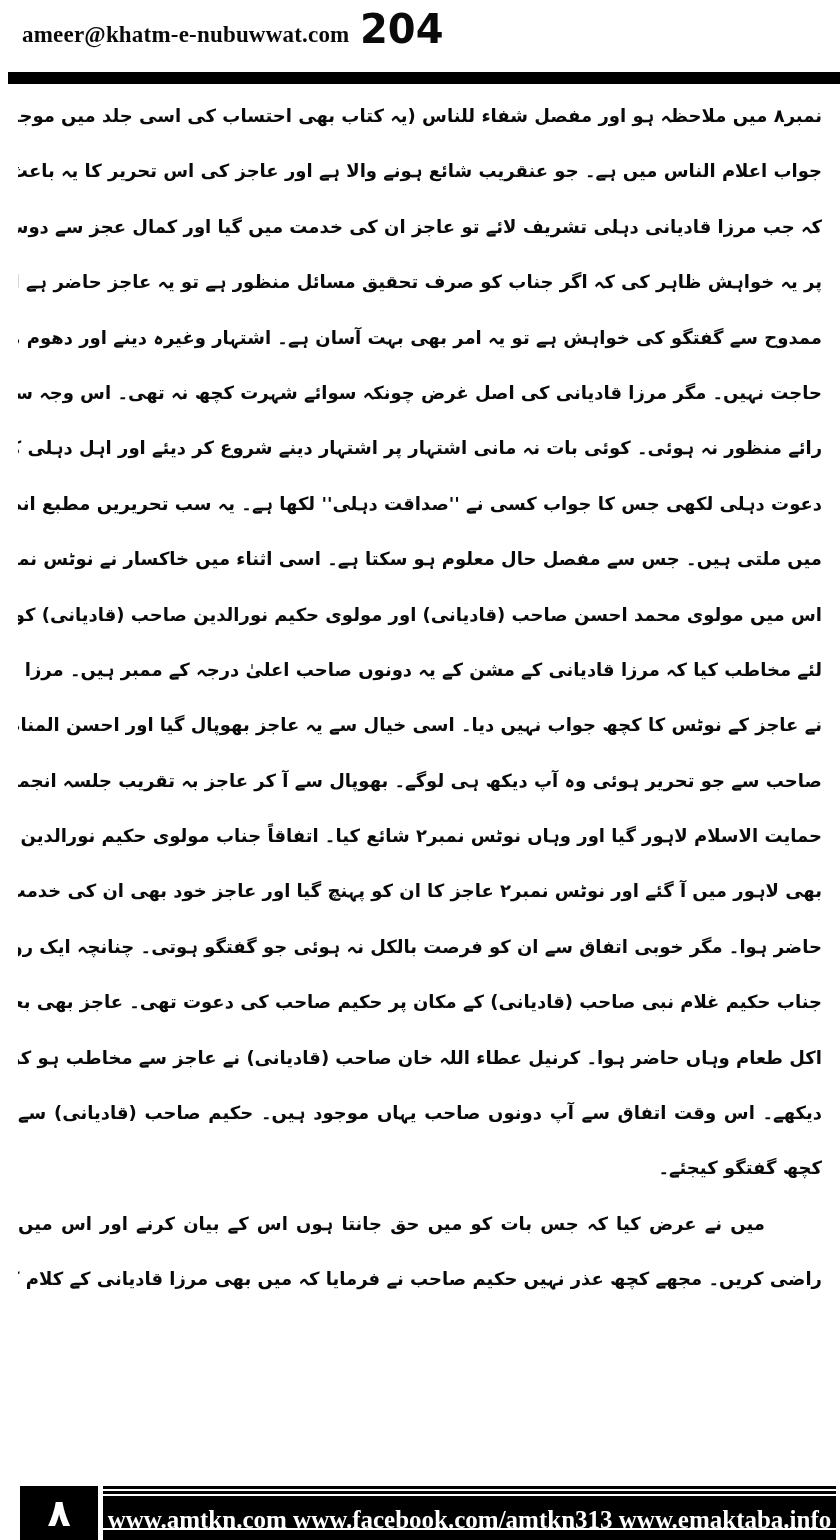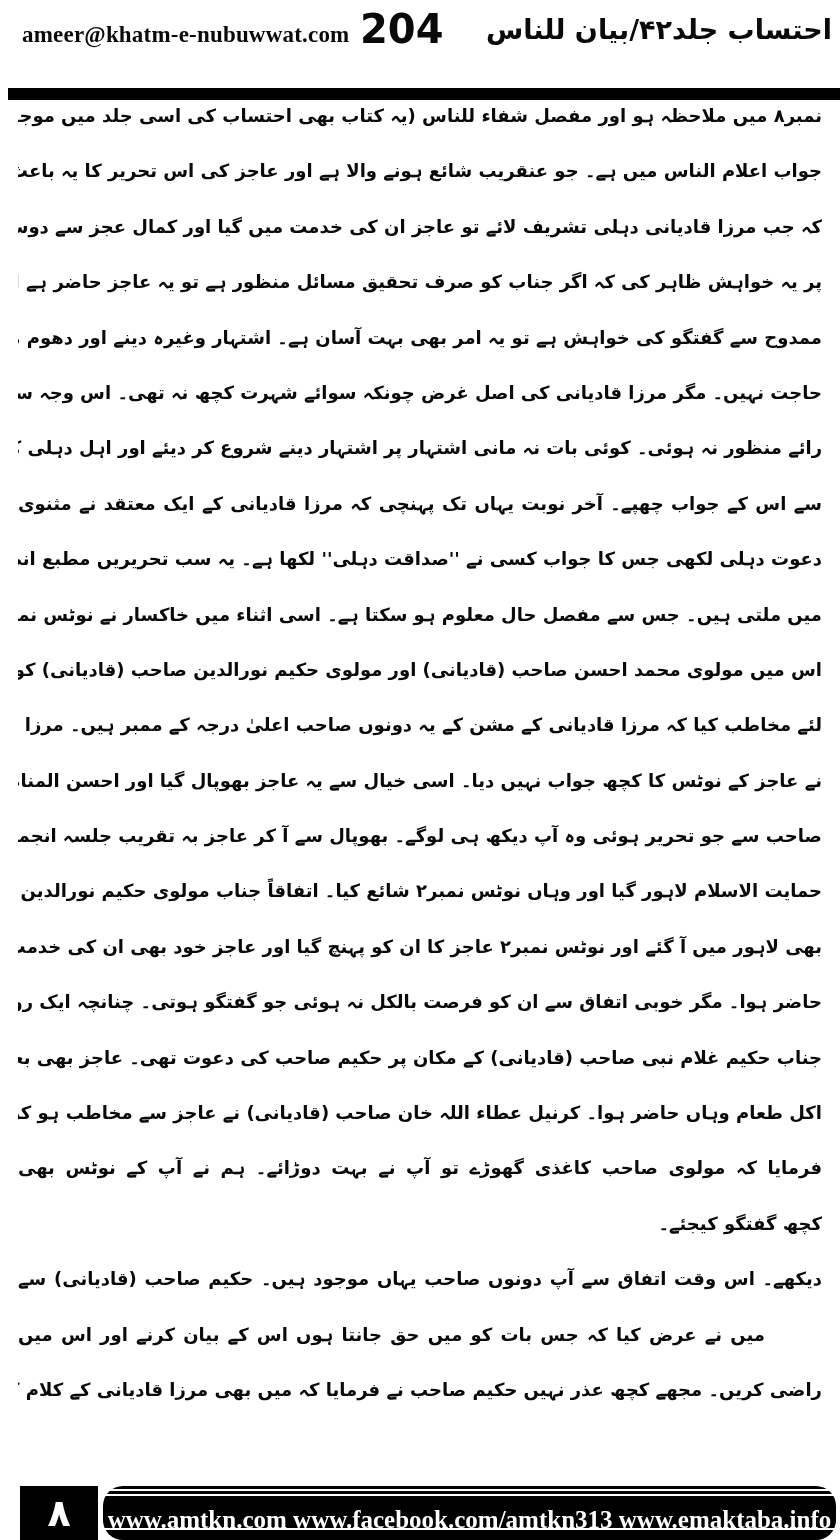--- a/index.html
+++ b/index.html
@@ -2,21 +2,21 @@
 <html lang="ur"><head>
 <meta charset="utf-8">
 <style>
   html,body{margin:0;padding:0;background:#e8e8e8;}
   .page{
     position:relative;width:840px;height:1540px;margin:0 auto;
     background:#ffffff;color:#0a0a0a;overflow:hidden;
     font-family:"DejaVu Sans",sans-serif;
   }
   
-  .hdr{position:relative;height:88px;}
+  .hdr{position:relative;height:72px;}
   .hdr-email{
     position:absolute;left:22px;top:22px;
     font:700 23px "Liberation Serif",serif;letter-spacing:.2px;
   }
   .hdr-num{
     position:absolute;left:360px;top:6px;
     font:700 40px "DejaVu Sans",sans-serif;direction:rtl;
   }
   .hdr-title{
     position:absolute;right:8px;top:14px;
@@ -51,59 +51,56 @@
     font:700 38px "DejaVu Sans",sans-serif;
   }
   .ftr-bar{
     flex:1;color:#fff;
     background:linear-gradient(to bottom,
       #000 0 3px,#fff 3px 5px,#000 5px 8px,#fff 8px 10px,
       #000 10px 42px,#fff 42px 44px,#000 44px 54px);
     display:flex;align-items:center;justify-content:center;
     font:700 25px "Liberation Serif",serif;
     padding-top:13px;box-sizing:border-box;
-    white-space:nowrap;overflow:hidden;border-radius:20px;
+    white-space:nowrap;overflow:hidden;
   }
 </style>
 </head>
 <body>
 
 <div class="page">
 
   <div class="hdr">
     <div class="hdr-email">ameer@khatm-e-nubuwwat.com</div>
     <div class="hdr-num">204</div>
-    <div class="hdr-title" dir="rtl">احتساب جلد۴۲/بیان للناس</div>
   </div>
 
   <div class="rule"></div>
 
   <div class="body">
     <div class="ln">نمبر۸ میں ملاحظہ ہو اور مفصل شفاء للناس (یہ کتاب بھی احتساب کی اسی جلد میں موجود ہے)</div>
     <div class="ln">جواب اعلام الناس میں ہے۔ جو عنقریب شائع ہونے والا ہے اور عاجز کی اس تحریر کا یہ باعث ہوا</div>
     <div class="ln">کہ جب مرزا قادیانی دہلی تشریف لائے تو عاجز ان کی خدمت میں گیا اور کمال عجز سے دوستانہ طور</div>
     <div class="ln">پر یہ خواہش ظاہر کی کہ اگر جناب کو صرف تحقیق مسائل منظور ہے تو یہ عاجز حاضر ہے اور اگر مولانا</div>
     <div class="ln">ممدوح سے گفتگو کی خواہش ہے تو یہ امر بھی بہت آسان ہے۔ اشتہار وغیرہ دینے اور دھوم مچانے کی</div>
     <div class="ln">حاجت نہیں۔ مگر مرزا قادیانی کی اصل غرض چونکہ سوائے شہرت کچھ نہ تھی۔ اس وجہ سے عاجز کی</div>
     <div class="ln">رائے منظور نہ ہوئی۔ کوئی بات نہ مانی اشتہار پر اشتہار دینے شروع کر دیئے اور اہل دہلی کی طرف</div>
-    <div class="ln">سے اس کے جواب چھپے۔ آخر نوبت یہاں تک پہنچی کہ مرزا قادیانی کے ایک معتقد نے مثنوی</div>
     <div class="ln">دعوت دہلی لکھی جس کا جواب کسی نے ''صداقت دہلی'' لکھا ہے۔ یہ سب تحریریں مطبع انصاری دہلی</div>
     <div class="ln">میں ملتی ہیں۔ جس سے مفصل حال معلوم ہو سکتا ہے۔ اسی اثناء میں خاکسار نے نوٹس نمبر۱ لکھا اور</div>
     <div class="ln">اس میں مولوی محمد احسن صاحب (قادیانی) اور مولوی حکیم نورالدین صاحب (قادیانی) کو اس</div>
     <div class="ln">لئے مخاطب کیا کہ مرزا قادیانی کے مشن کے یہ دونوں صاحب اعلیٰ درجہ کے ممبر ہیں۔ مرزا قادیانی</div>
     <div class="ln">نے عاجز کے نوٹس کا کچھ جواب نہیں دیا۔ اسی خیال سے یہ عاجز بھوپال گیا اور احسن المناظرین</div>
     <div class="ln">صاحب سے جو تحریر ہوئی وہ آپ دیکھ ہی لوگے۔ بھوپال سے آ کر عاجز بہ تقریب جلسہ انجمن</div>
     <div class="ln">حمایت الاسلام لاہور گیا اور وہاں نوٹس نمبر۲ شائع کیا۔ اتفاقاً جناب مولوی حکیم نورالدین صاحب</div>
     <div class="ln">بھی لاہور میں آ گئے اور نوٹس نمبر۲ عاجز کا ان کو پہنچ گیا اور عاجز خود بھی ان کی خدمت میں کئی مرتبہ</div>
     <div class="ln">حاضر ہوا۔ مگر خوبی اتفاق سے ان کو فرصت بالکل نہ ہوئی جو گفتگو ہوتی۔ چنانچہ ایک روز زبدة الحکما</div>
     <div class="ln">جناب حکیم غلام نبی صاحب (قادیانی) کے مکان پر حکیم صاحب کی دعوت تھی۔ عاجز بھی بعد وقت</div>
     <div class="ln">اکل طعام وہاں حاضر ہوا۔ کرنیل عطاء اللہ خان صاحب (قادیانی) نے عاجز سے مخاطب ہو کر</div>
-    <div class="ln">فرمایا کہ مولوی صاحب کاغذی گھوڑے تو آپ نے بہت دوڑائے۔ ہم نے آپ کے نوٹس بھی</div>
+    <div class="ln">دیکھے۔ اس وقت اتفاق سے آپ دونوں صاحب یہاں موجود ہیں۔ حکیم صاحب (قادیانی) سے</div>
     <div class="ln end">کچھ گفتگو کیجئے۔</div>
-    <div class="ln">دیکھے۔ اس وقت اتفاق سے آپ دونوں صاحب یہاں موجود ہیں۔ حکیم صاحب (قادیانی) سے</div>
     <div class="ln indent">میں نے عرض کیا کہ جس بات کو میں حق جانتا ہوں اس کے بیان کرنے اور اس میں</div>
     <div class="ln">راضی کریں۔ مجھے کچھ عذر نہیں حکیم صاحب نے فرمایا کہ میں بھی مرزا قادیانی کے کلام کو حق جانتا</div>
   </div>
 
   <div class="ftr">
     <div class="ftr-badge">۸</div>
     <div class="ftr-bar">
       <span>www.amtkn.com www.facebook.com/amtkn313 www.emaktaba.info</span>
     </div>
   </div>

